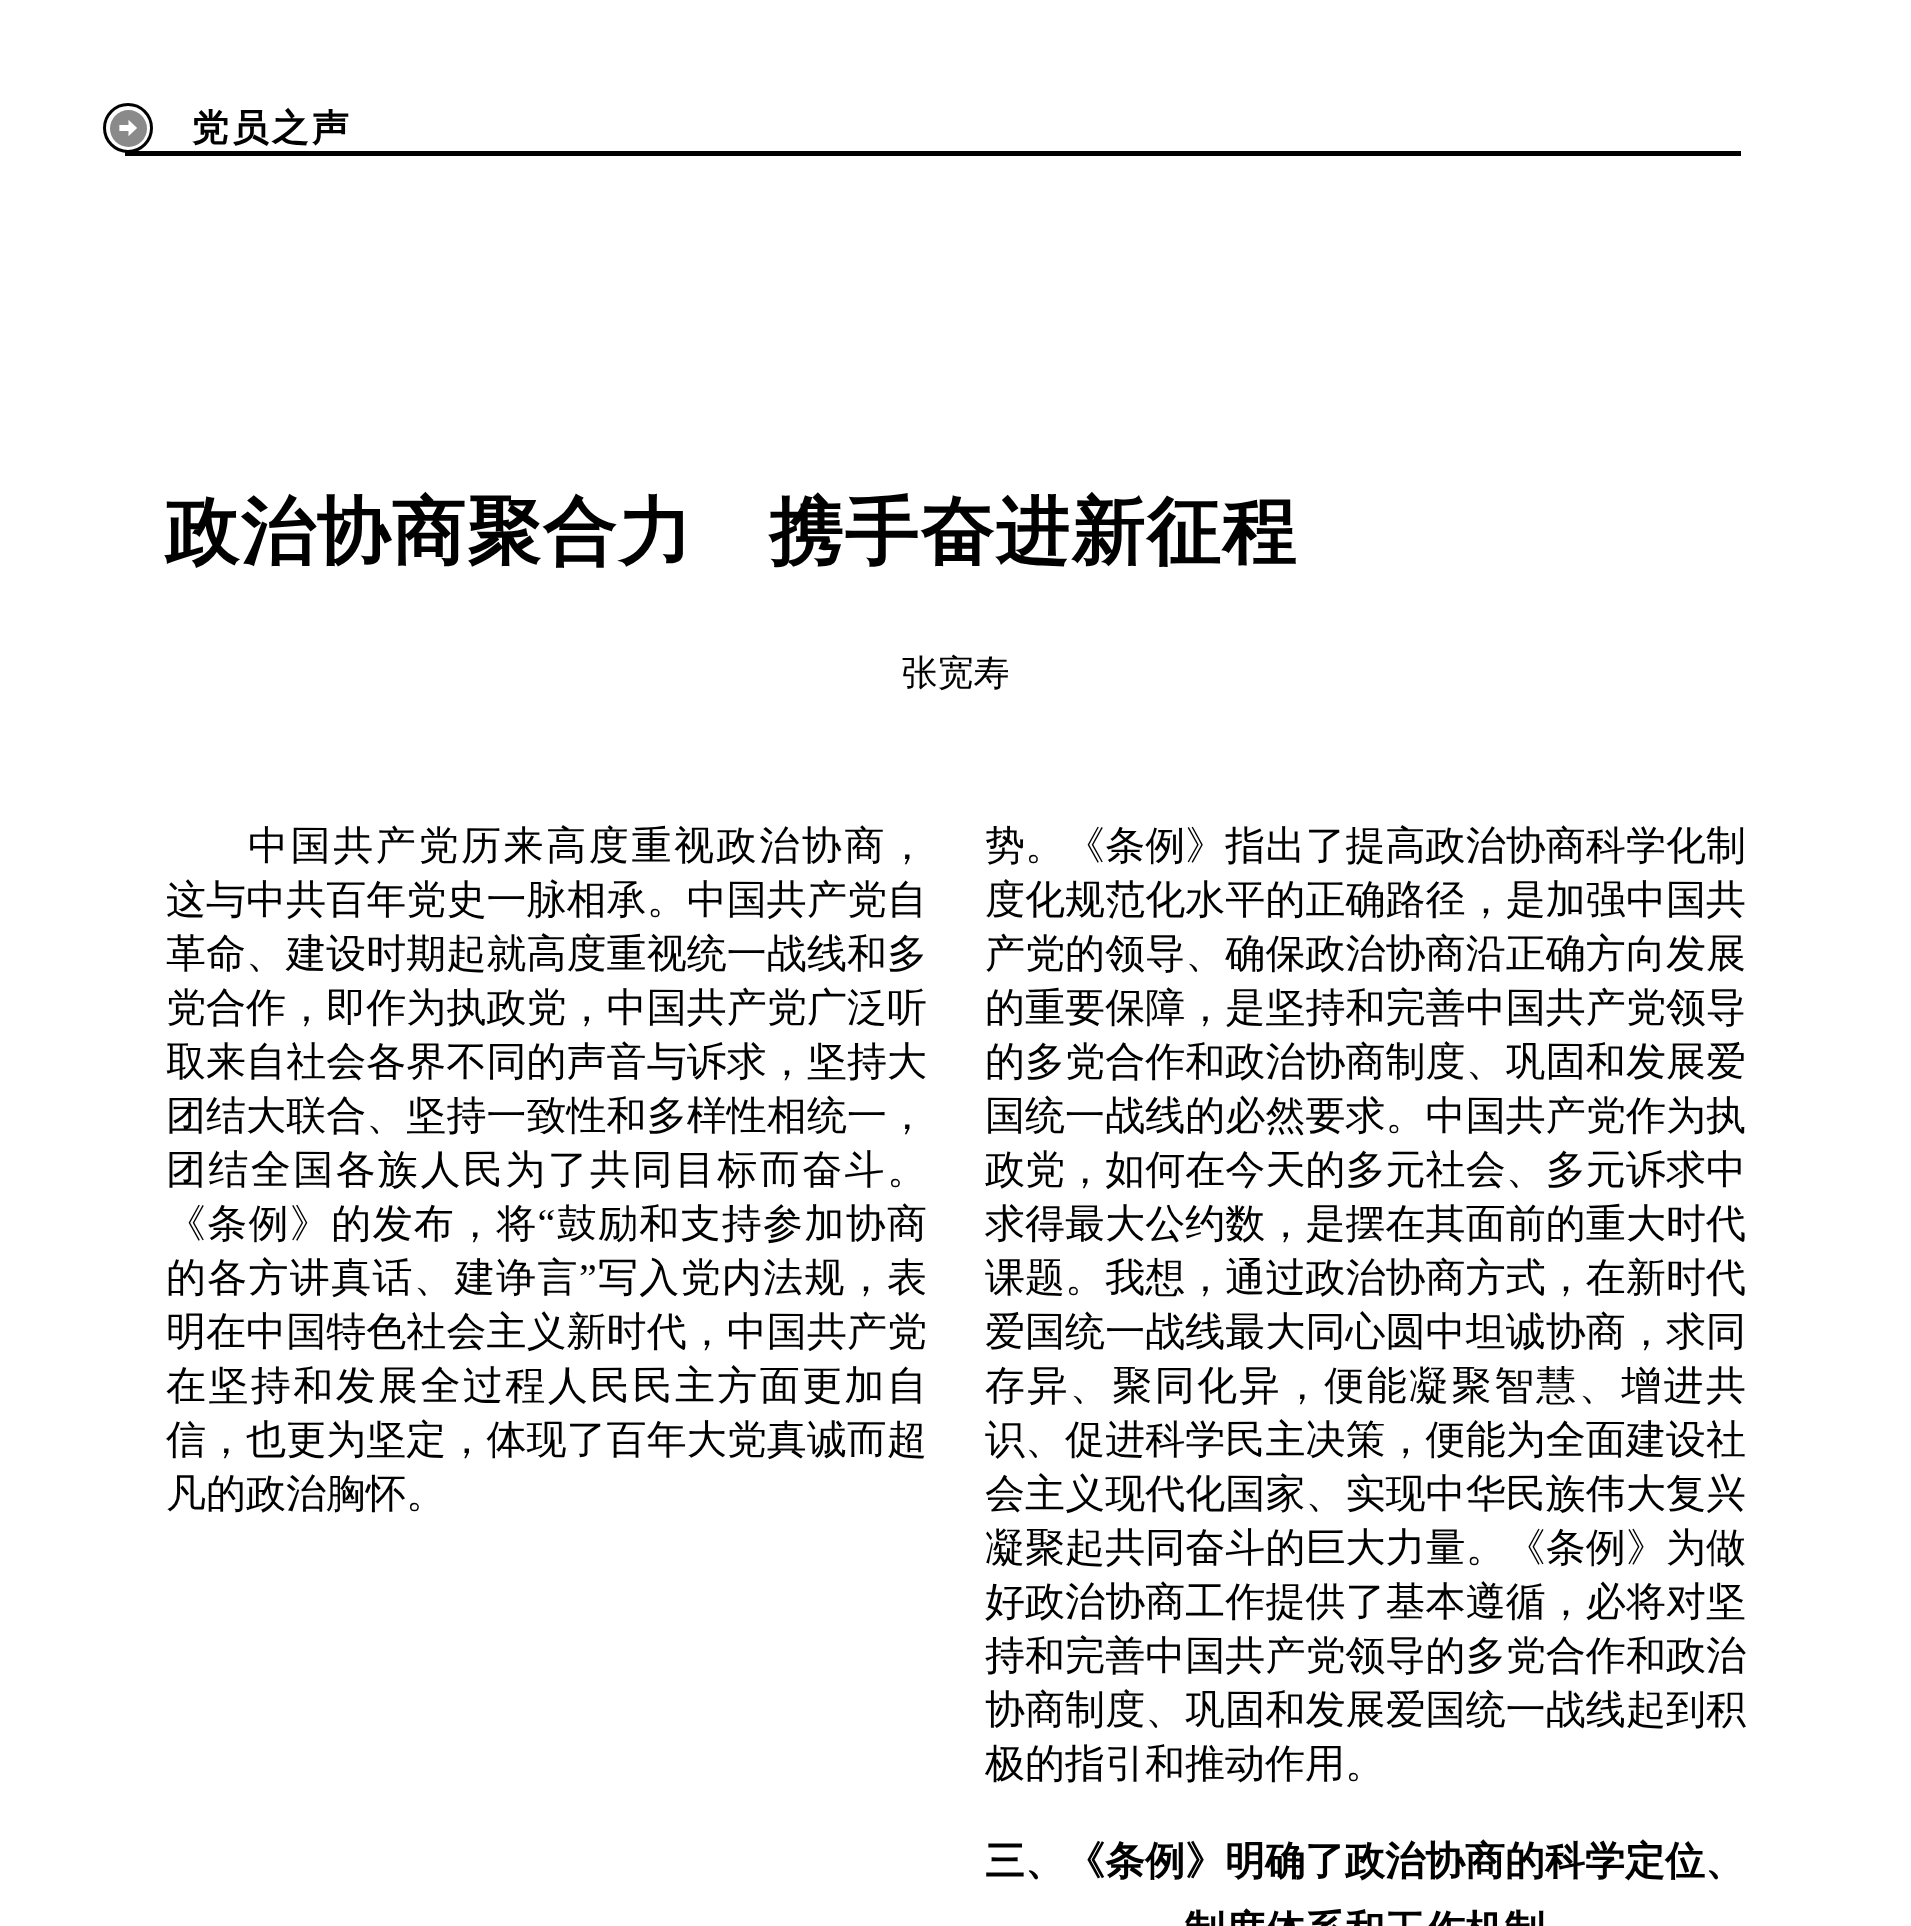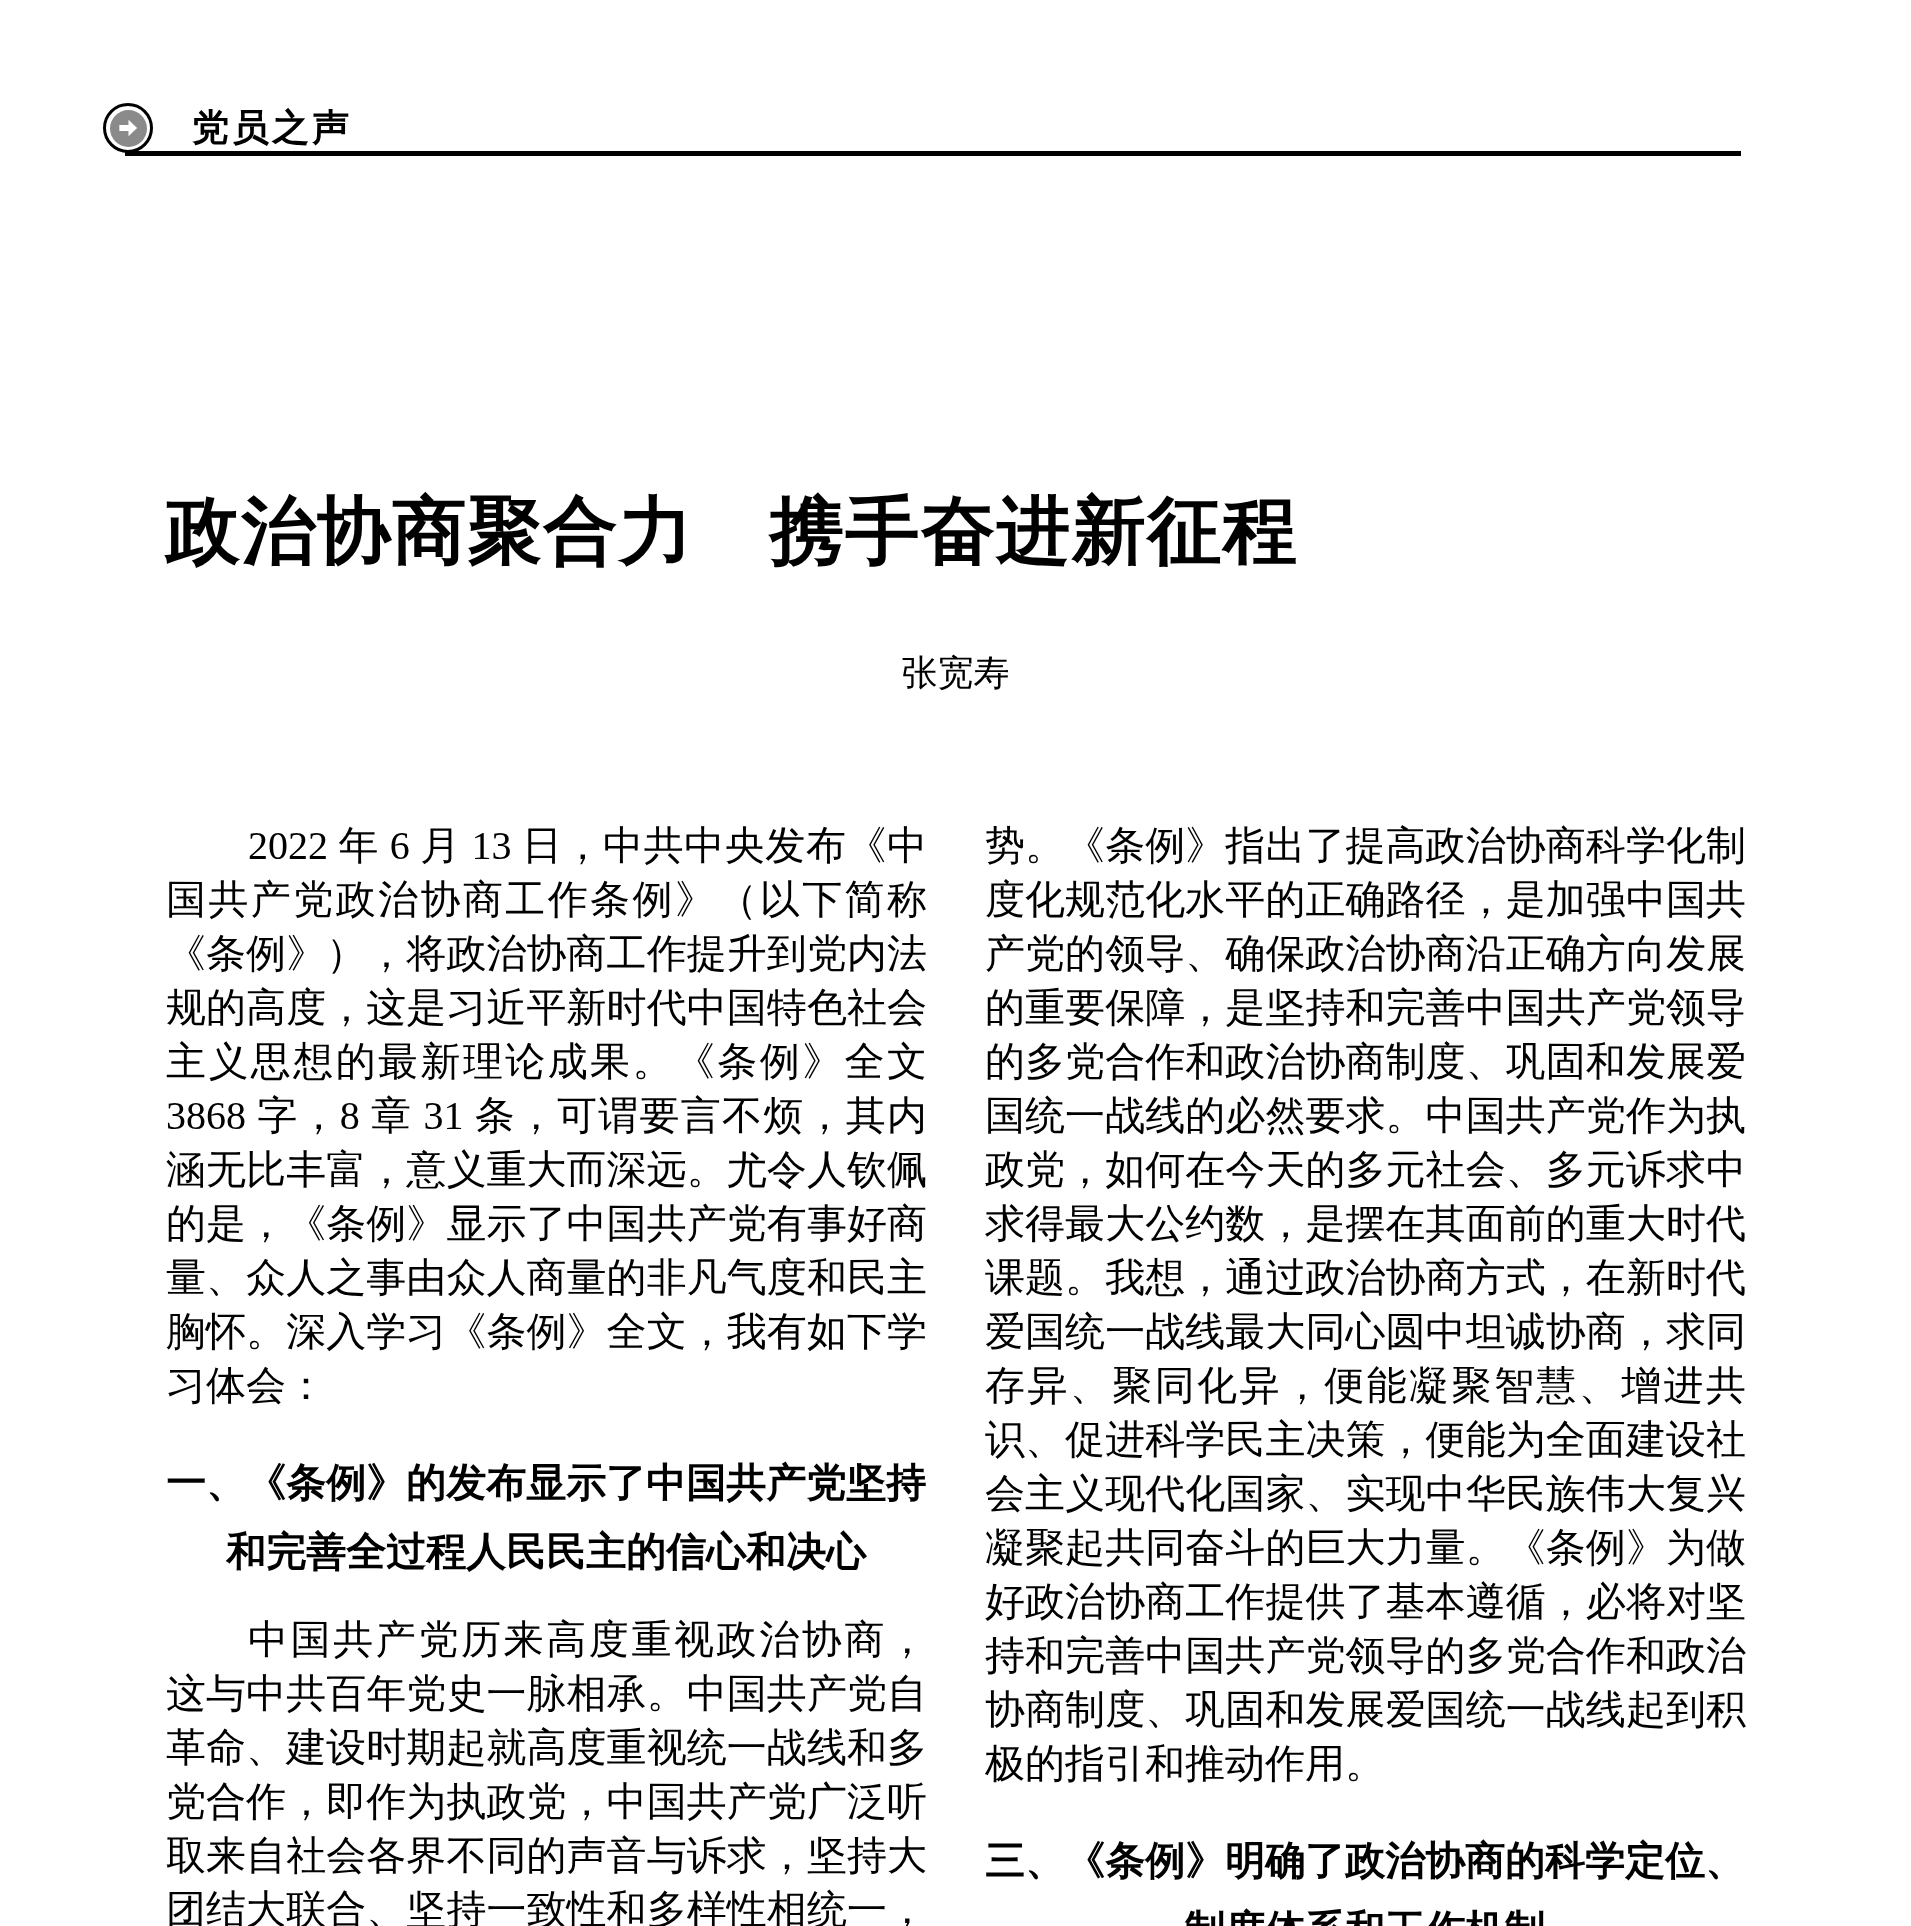--- a/index.html
+++ b/index.html
@@ -80,22 +80,20 @@
     </div>
   </div>
   <div class="col-head">党员之声</div>
   <div class="head-rule"></div>
 
   <div class="title">政治协商聚合力　携手奋进新征程</div>
   <div class="author">张宽寿</div>
 
   <div class="body-cols">
     <div class="col">
-        <div class="para indent">2022 年 6 月 13 日，中共中央发布《中国共产党政治协商工作条例》（以下简称《条例》），将政治协商工作提升到党内法规的高度，这是习近平新时代中国特色社会主义思想的最新理论成果。《条例》全文 3868 字，8 章 31 条，可谓要言不烦，其内涵无比丰富，意义重大而深远。尤令人钦佩的是，《条例》显示了中国共产党有事好商量、众人之事由众人商量的非凡气度和民主胸怀。深入学习《条例》全文，我有如下学习体会：</div>
-        <div class="sec-heading">一、《条例》的发布显示了中国共产党坚持和完善全过程人民民主的信心和决心</div>
         <div class="para indent">中国共产党历来高度重视政治协商，这与中共百年党史一脉相承。中国共产党自革命、建设时期起就高度重视统一战线和多党合作，即作为执政党，中国共产党广泛听取来自社会各界不同的声音与诉求，坚持大团结大联合、坚持一致性和多样性相统一，团结全国各族人民为了共同目标而奋斗。《条例》的发布，将“鼓励和支持参加协商的各方讲真话、建诤言”写入党内法规，表明在中国特色社会主义新时代，中国共产党在坚持和发展全过程人民民主方面更加自信，也更为坚定，体现了百年大党真诚而超凡的政治胸怀。</div>
       </div>
     <div class="col">
         <div class="para">势。《条例》指出了提高政治协商科学化制度化规范化水平的正确路径，是加强中国共产党的领导、确保政治协商沿正确方向发展的重要保障，是坚持和完善中国共产党领导的多党合作和政治协商制度、巩固和发展爱国统一战线的必然要求。中国共产党作为执政党，如何在今天的多元社会、多元诉求中求得最大公约数，是摆在其面前的重大时代课题。我想，通过政治协商方式，在新时代爱国统一战线最大同心圆中坦诚协商，求同存异、聚同化异，便能凝聚智慧、增进共识、促进科学民主决策，便能为全面建设社会主义现代化国家、实现中华民族伟大复兴凝聚起共同奋斗的巨大力量。《条例》为做好政治协商工作提供了基本遵循，必将对坚持和完善中国共产党领导的多党合作和政治协商制度、巩固和发展爱国统一战线起到积极的指引和推动作用。</div>
         <div class="sec-heading">三、《条例》明确了政治协商的科学定位、制度体系和工作机制</div>
       </div>
   </div>
 
 </div>
 

